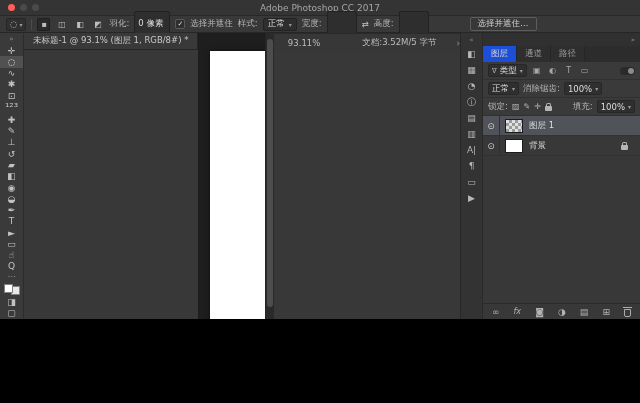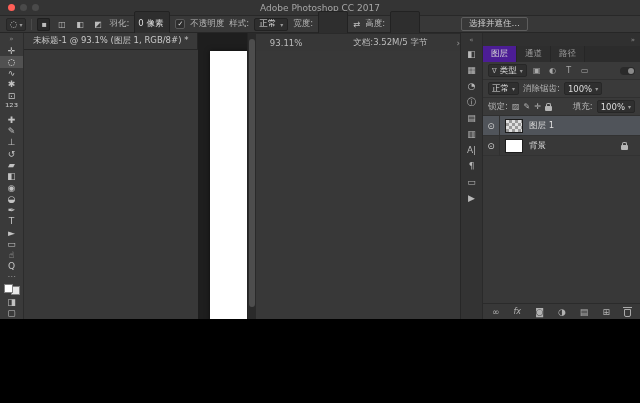--- a/index.html
+++ b/index.html
@@ -48,35 +48,35 @@
   .tabbar{height:17px;background:#2c2c2c;border-bottom:1px solid #262626;display:flex}
   .doctab{background:#393939;border-right:1px solid #252525;display:flex;align-items:center;padding:0 9px;font-size:8.5px;color:#c9c9c9}
   .canvaswrap{position:relative;flex:1;background:#1e1e1e;overflow:hidden}
   .canvas{position:absolute;left:12px;top:18px;width:402px;height:306px;background:#ffffff;box-shadow:0 0 5px rgba(0,0,0,.55)}
   .selection{position:absolute;left:162px;top:72px;width:90px;height:90px;border:1px dashed #8a8a8a;border-radius:50%}
   .crosshair{position:absolute;left:321px;top:172px;width:13px;height:13px}
   .crosshair .cv{position:absolute;left:6px;top:0;width:1px;height:13px;background:#4b4b4b}
   .crosshair .chh{position:absolute;top:6px;left:0;width:13px;height:1px;background:#4b4b4b}
   .vscroll{position:absolute;top:0;right:0;bottom:0;width:9px;background:#2a2a2a;border-left:1px solid #242424}
   .vthumb{position:absolute;left:1px;right:1px;top:6px;bottom:12px;background:#4d4d4d;border-radius:4px}
-  .statusbar{height:18px;background:#373737;border-top:1px solid #2a2a2a;display:flex;align-items:center;font-size:8.5px;color:#bdbdbd;padding-left:14px;gap:23px}
+  .statusbar{height:18px;background:#373737;border-top:1px solid #2a2a2a;display:flex;align-items:center;font-size:8.5px;color:#bdbdbd;padding-left:14px;gap:14px}
   .statusbar .docinfo{margin-left:28px}
   .statusbar .chev{color:#9a9a9a;font-size:9px;margin-left:6px}
 
   
   .rightdock{width:180px;display:flex;border-left:1px solid #272727;background:#383838}
   .panelstrip{width:22px;background:#333333;border-right:1px solid #2a2a2a;display:flex;flex-direction:column;align-items:center;padding-top:2px}
   .strip-head{height:11px;font-size:7px;color:#8a8a8a;line-height:11px}
   .stripicon{height:16px;width:100%;display:flex;align-items:center;justify-content:center;font-size:9px;color:#b8b8b8}
 
   .layerspanel{flex:1;display:flex;flex-direction:column;min-width:0}
   .dockhead{height:13px;background:#303030;display:flex;align-items:center;justify-content:flex-end;padding-right:5px;font-size:7px;color:#8d8d8d}
   .paneltabs{height:16px;background:#2c2c2c;display:flex}
   .ptab{padding:0 8px;display:flex;align-items:center;font-size:8.5px;color:#9a9a9a;border-right:1px solid #262626;background:#2e2e2e}
-  .ptab.active{background:#4c1d95;color:#d6d6d6}
+  .ptab.active{background:#1d4ed8;color:#d6d6d6}
   .filterrow,.blendrow,.lockrow{height:18px;display:flex;align-items:center;gap:4px;padding:0 5px;font-size:8.5px;background:#3a3a3a;border-bottom:1px solid #303030}
   .kindbox{display:inline-flex;align-items:center;gap:3px;background:#2f2f2f;border:1px solid #272727;height:13px;padding:0 3px;border-radius:2px;color:#ddd}
   .funnel{font-size:7px;color:#b0b0b0}
   .fbtn{width:12px;text-align:center;font-size:8px;color:#a8a8a8}
   .fswitch{margin-left:auto;width:15px;height:8px;background:#2a2a2a;border-radius:4px;position:relative}
   .fswitch .knob{position:absolute;right:1px;top:1px;width:6px;height:6px;border-radius:50%;background:#8a8a8a}
   .pselect{display:inline-flex;align-items:center;gap:3px;background:#2f2f2f;border:1px solid #272727;height:13px;padding:0 3px;border-radius:2px;color:#ddd}
   .rlabel{color:#b5b5b5}
   .lockicons{display:flex;align-items:center;gap:4px}
   .lkicon{font-size:8px;color:#b0b0b0}
@@ -127,21 +127,21 @@
         <span>◧</span>
       </span>
     <span class="modebtn">
         <span>◩</span>
       </span>
     <span class="rlabel">羽化:</span>
     <span class="field w34">0 像素</span>
     <span class="checkbox">
         <span>✓</span>
       </span>
-    <span class="rlabel">不透明度</span>
+    <span class="rlabel">选择并遮住</span>
     <span class="rlabel">样式:</span>
     <span class="dropdown">
       <span>正常</span>
       <span class="dd-arrow">▾</span>
     </span>
     <span class="rlabel">宽度:</span>
     <span class="field w30"></span>
     <span>⇄</span>
     <span class="rlabel">高度:</span>
     <span class="field w30"></span>

